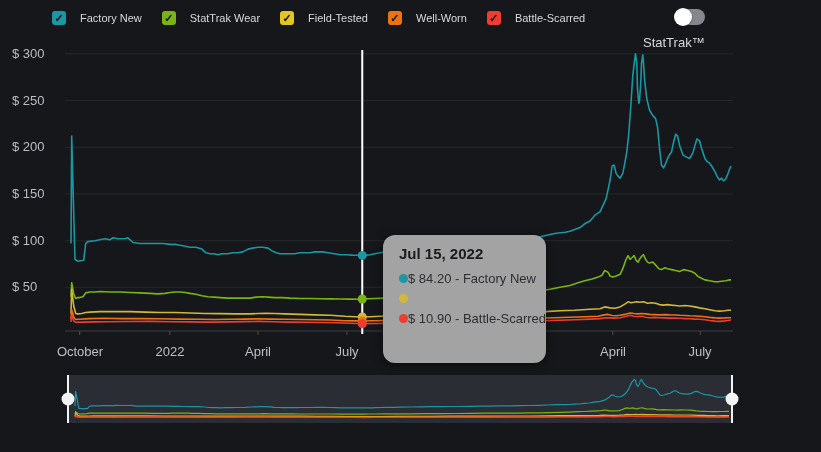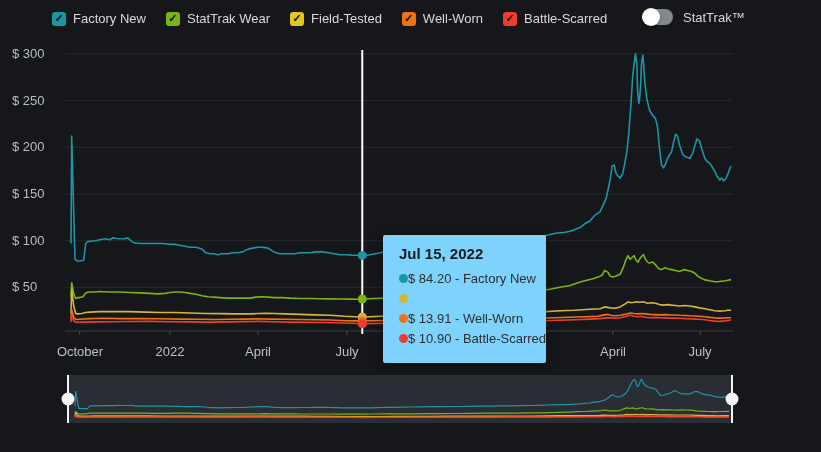--- a/index.html
+++ b/index.html
@@ -3,40 +3,40 @@
 <meta charset="utf-8">
 <style>
   html,body{margin:0;padding:0;background:#16171a;}
   #app{position:relative;width:821px;height:452px;background:#16171a;overflow:hidden;
        font-family:"Liberation Sans",sans-serif;-webkit-font-smoothing:antialiased;}
   
   #legend{position:absolute;left:52px;top:11px;display:flex;gap:20px;align-items:center;}
   .legend-item{display:flex;align-items:center;gap:7px;cursor:pointer;}
   .legend-check{width:14px;height:14px;border-radius:3px;display:flex;align-items:center;
        justify-content:center;font-size:11px;font-weight:bold;color:#16181c;line-height:1;}
-  .legend-label{font-size:13px;color:#d7d9dc;}
-  #stattrak{position:absolute;left:643px;top:9px;display:flex;align-items:flex-end;gap:10px;}
+  .legend-label{font-size:11px;color:#d7d9dc;margin-left:7px;}
+  #stattrak{position:absolute;left:643px;top:9px;display:flex;align-items:flex-end;gap:10px;flex-direction:column;}
   #toggle{width:30px;height:16px;border-radius:9px;background:#84878e;position:relative;cursor:pointer;}
   #toggle .knob{position:absolute;left:-1px;top:-1px;width:18px;height:18px;border-radius:50%;
        background:#ffffff;box-shadow:0 1px 2px rgba(0,0,0,.4);}
   #stattrak .st-label{font-size:13px;color:#d7d9dc;}
   
   #chart-svg{position:absolute;left:0;top:0;}
   .grid{stroke:#26282d;stroke-width:1;}
   .axis{stroke:#3c3f45;stroke-width:1;}
   .tick{stroke:#4b4e54;stroke-width:1;}
   .hoverline{stroke:#ffffff;stroke-width:2;}
   .ylab{font:13px "Liberation Sans",sans-serif;fill:#b9bdc3;}
   .xlab{font:13px "Liberation Sans",sans-serif;fill:#bcc0c6;text-anchor:middle;}
   #mini-bg{fill:#2a2d33;}
   .handlebar{fill:#f2f3f4;}
   .handleknob{fill:#f2f3f4;}
   
-  #tooltip{position:absolute;left:383px;top:235px;width:163px;height:128px;background:#7dd3fc;
-       border-radius:2px;box-shadow:0 2px 10px rgba(0,0,0,.55);padding:10px 0 0 16px;box-sizing:border-box;}
+  #tooltip{position:absolute;left:383px;top:235px;width:163px;height:128px;background:#a3a3a3;
+       border-radius:12px;box-shadow:0 2px 10px rgba(0,0,0,.55);padding:10px 0 0 16px;box-sizing:border-box;}
   #tooltip .t-title{font-size:15px;font-weight:bold;color:#1a1b1e;margin-bottom:6px;}
   .t-row{display:flex;align-items:center;height:20px;}
   .t-dot{width:9px;height:9px;border-radius:50%;flex:none;}
   .t-text{font-size:13px;color:#2d2e32;white-space:nowrap;}
 </style>
 </head>
 <body>
 
 <div id="app">
 
@@ -136,22 +136,18 @@
   <div id="tooltip">
     <div class="t-title">Jul 15, 2022</div>
     <div class="t-row">
       <span class="t-dot" style="background: rgb(27, 150, 163);"></span>
       <span class="t-text">$ 84.20 - Factory New</span>
     </div>
     <div class="t-row">
       <span class="t-dot" style="background: rgb(210, 183, 57);"></span>
     </div>
     <div class="t-row">
-      <span class="t-dot" style="background: rgb(239, 114, 18);"></span>
-      <span class="t-text">$ 13.91 - Well-Worn</span>
-    </div>
-    <div class="t-row">
       <span class="t-dot" style="background: rgb(239, 60, 48);"></span>
       <span class="t-text">$ 10.90 - Battle-Scarred</span>
     </div>
   </div>
 
 </div>
 
 </body></html>

